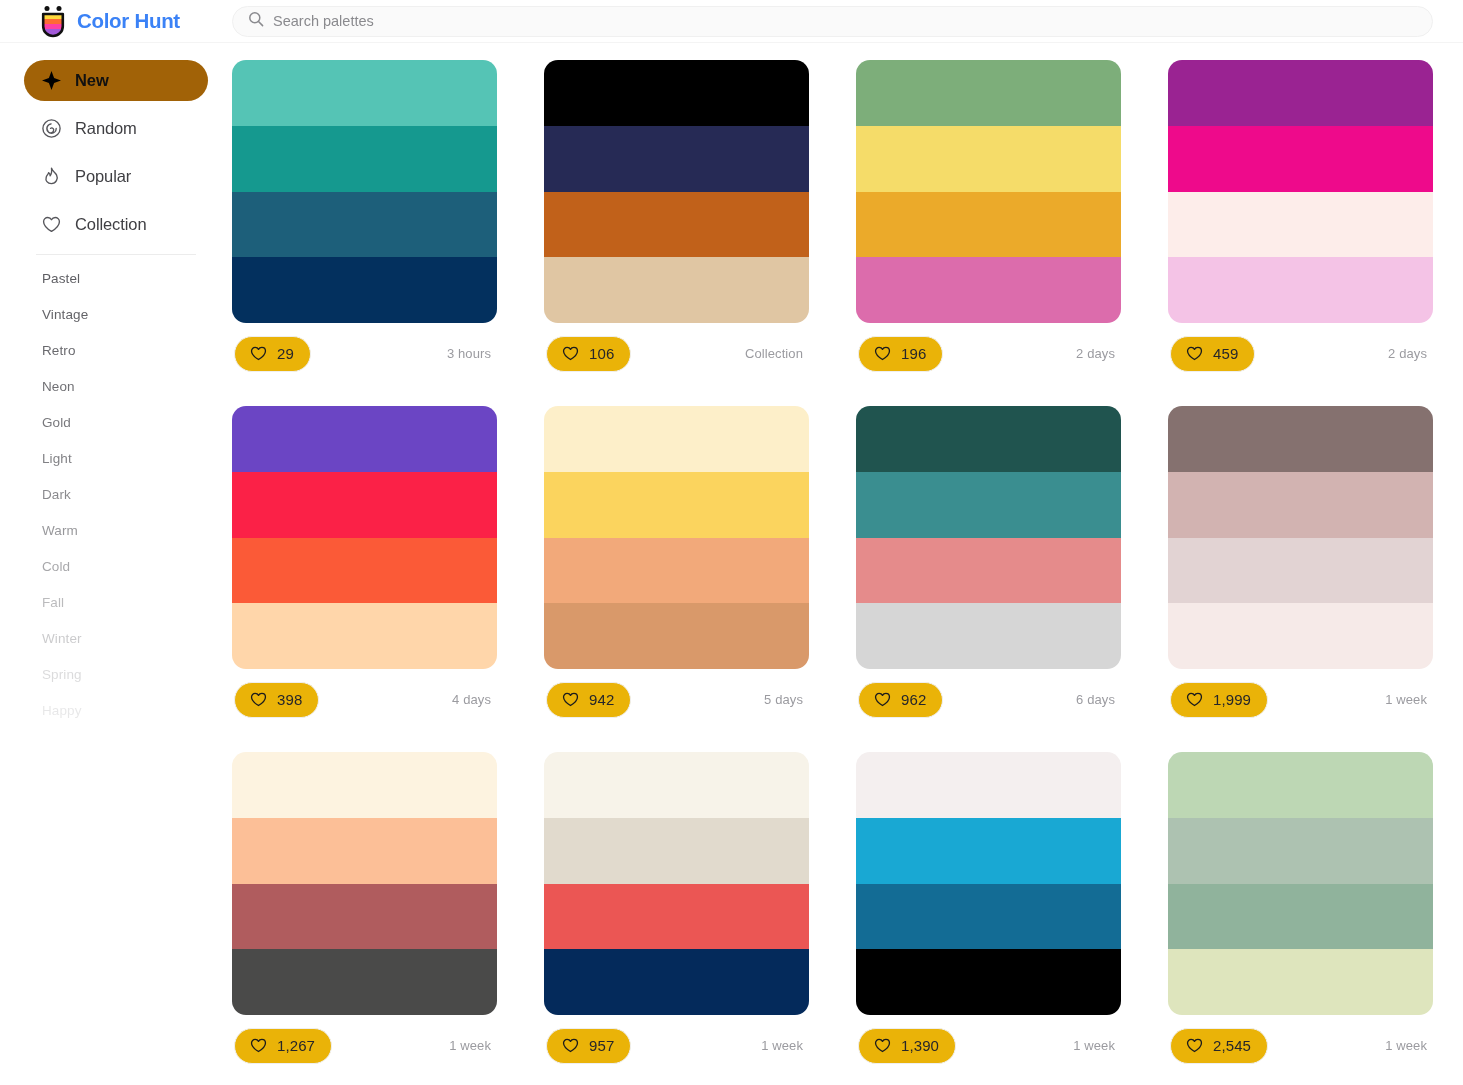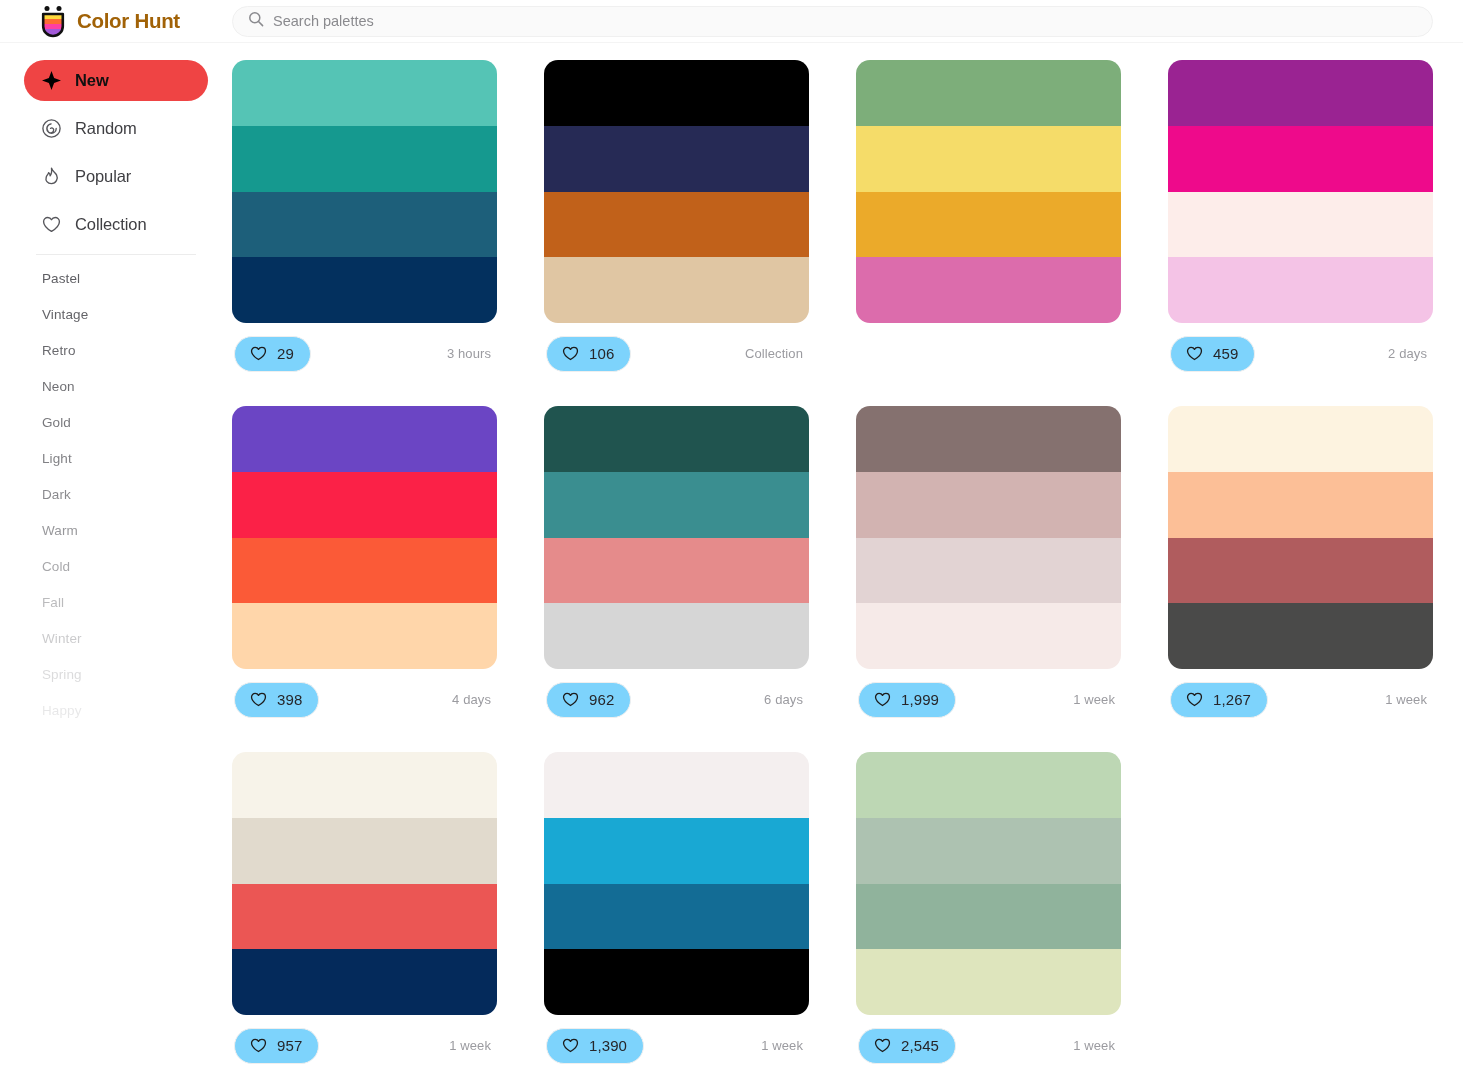--- a/index.html
+++ b/index.html
@@ -38,21 +38,21 @@
     width: 30px;
     height: 33px;
     position: relative;
     flex: 0 0 auto;
   }
 
   .brand-name {
     font-size: 20.5px;
     font-weight: 700;
     letter-spacing: -0.3px;
-    color: #a16207;
+    color: #3b82f6;
     white-space: nowrap;
   }
 
   .search-wrap {
     flex: 1;
     padding-right: 30px;
   }
 
   .search-box {
     height: 31px;
@@ -92,21 +92,21 @@
   .nav-item {
     height: 41px;
     display: flex;
     align-items: center;
     gap: 13px;
     padding: 0 17px;
     border-radius: 21px;
     margin-bottom: 7px;
     cursor: pointer;
   }
-  .nav-item.active { background: #ef4444; }
+  .nav-item.active { background: #a16207; }
 
   .nav-label {
     font-size: 16.5px;
     font-weight: 500;
     color: #3f3f43;
     letter-spacing: -0.1px;
   }
   .nav-item.active .nav-label { color: #111; font-weight: 600; }
 
   .nav-ico { width: 21px; height: 21px; flex: 0 0 auto; display: block; }
@@ -183,21 +183,21 @@
     justify-content: space-between;
     padding: 0 2px;
   }
 
   .like-btn {
     display: inline-flex;
     align-items: center;
     gap: 9px;
     height: 36px;
     padding: 0 16px 0 14px;
-    background: #7dd3fc;
+    background: #eab308;
     border: 1px solid #efefef;
     border-radius: 18px;
     cursor: pointer;
   }
 
   .heart-icon { display: block; flex: 0 0 auto; }
 
   .like-count {
     font-size: 15px;
     color: #26262a;
@@ -346,20 +346,31 @@
           <div class="time-text">Collection</div>
         </div>
       </div>
       <div class="palette-card">
         <div class="swatches">
           <div class="swatch" style="background:#7DAE7A"></div>
           <div class="swatch" style="background:#F5DC69"></div>
           <div class="swatch" style="background:#EBAA2A"></div>
           <div class="swatch" style="background:#DC6CAC"></div>
         </div>
+        <div class="card-footer">
+          <div class="like-btn">
+            <span>
+              <svg class="heart-icon" width="19" height="19" viewBox="0 0 21 21">
+                <path d="M10.5 17.2 C10.5 17.2 2.8 12.5 2.8 7.8 C2.8 5.5 4.6 3.8 6.8 3.8 C8.4 3.8 9.8 4.6 10.5 5.9 C11.2 4.6 12.6 3.8 14.2 3.8 C16.4 3.8 18.2 5.5 18.2 7.8 C18.2 12.5 10.5 17.2 10.5 17.2 Z" fill="none" stroke="#1c1c1c" stroke-width="1.45" stroke-linejoin="round"></path>
+              </svg>
+            </span>
+            <span class="like-count">196</span>
+          </div>
+          <div class="time-text">2 days</div>
+        </div>
       </div>
       <div class="palette-card">
         <div class="swatches">
           <div class="swatch" style="background:#9A2392"></div>
           <div class="swatch" style="background:#EE0A8B"></div>
           <div class="swatch" style="background:#FDEDEA"></div>
           <div class="swatch" style="background:#F4C3E6"></div>
         </div>
         <div class="card-footer">
           <div class="like-btn">
@@ -387,20 +398,39 @@
                 <path d="M10.5 17.2 C10.5 17.2 2.8 12.5 2.8 7.8 C2.8 5.5 4.6 3.8 6.8 3.8 C8.4 3.8 9.8 4.6 10.5 5.9 C11.2 4.6 12.6 3.8 14.2 3.8 C16.4 3.8 18.2 5.5 18.2 7.8 C18.2 12.5 10.5 17.2 10.5 17.2 Z" fill="none" stroke="#1c1c1c" stroke-width="1.45" stroke-linejoin="round"></path>
               </svg>
             </span>
             <span class="like-count">398</span>
           </div>
           <div class="time-text">4 days</div>
         </div>
       </div>
       <div class="palette-card">
         <div class="swatches">
+          <div class="swatch" style="background:#FDEFC9"></div>
+          <div class="swatch" style="background:#FBD45E"></div>
+          <div class="swatch" style="background:#F2A97A"></div>
+          <div class="swatch" style="background:#D9996A"></div>
+        </div>
+        <div class="card-footer">
+          <div class="like-btn">
+            <span>
+              <svg class="heart-icon" width="19" height="19" viewBox="0 0 21 21">
+                <path d="M10.5 17.2 C10.5 17.2 2.8 12.5 2.8 7.8 C2.8 5.5 4.6 3.8 6.8 3.8 C8.4 3.8 9.8 4.6 10.5 5.9 C11.2 4.6 12.6 3.8 14.2 3.8 C16.4 3.8 18.2 5.5 18.2 7.8 C18.2 12.5 10.5 17.2 10.5 17.2 Z" fill="none" stroke="#1c1c1c" stroke-width="1.45" stroke-linejoin="round"></path>
+              </svg>
+            </span>
+            <span class="like-count">942</span>
+          </div>
+          <div class="time-text">5 days</div>
+        </div>
+      </div>
+      <div class="palette-card">
+        <div class="swatches">
           <div class="swatch" style="background:#20544F"></div>
           <div class="swatch" style="background:#3A8E90"></div>
           <div class="swatch" style="background:#E58B8B"></div>
           <div class="swatch" style="background:#D6D6D6"></div>
         </div>
         <div class="card-footer">
           <div class="like-btn">
             <span>
               <svg class="heart-icon" width="19" height="19" viewBox="0 0 21 21">
                 <path d="M10.5 17.2 C10.5 17.2 2.8 12.5 2.8 7.8 C2.8 5.5 4.6 3.8 6.8 3.8 C8.4 3.8 9.8 4.6 10.5 5.9 C11.2 4.6 12.6 3.8 14.2 3.8 C16.4 3.8 18.2 5.5 18.2 7.8 C18.2 12.5 10.5 17.2 10.5 17.2 Z" fill="none" stroke="#1c1c1c" stroke-width="1.45" stroke-linejoin="round"></path>

